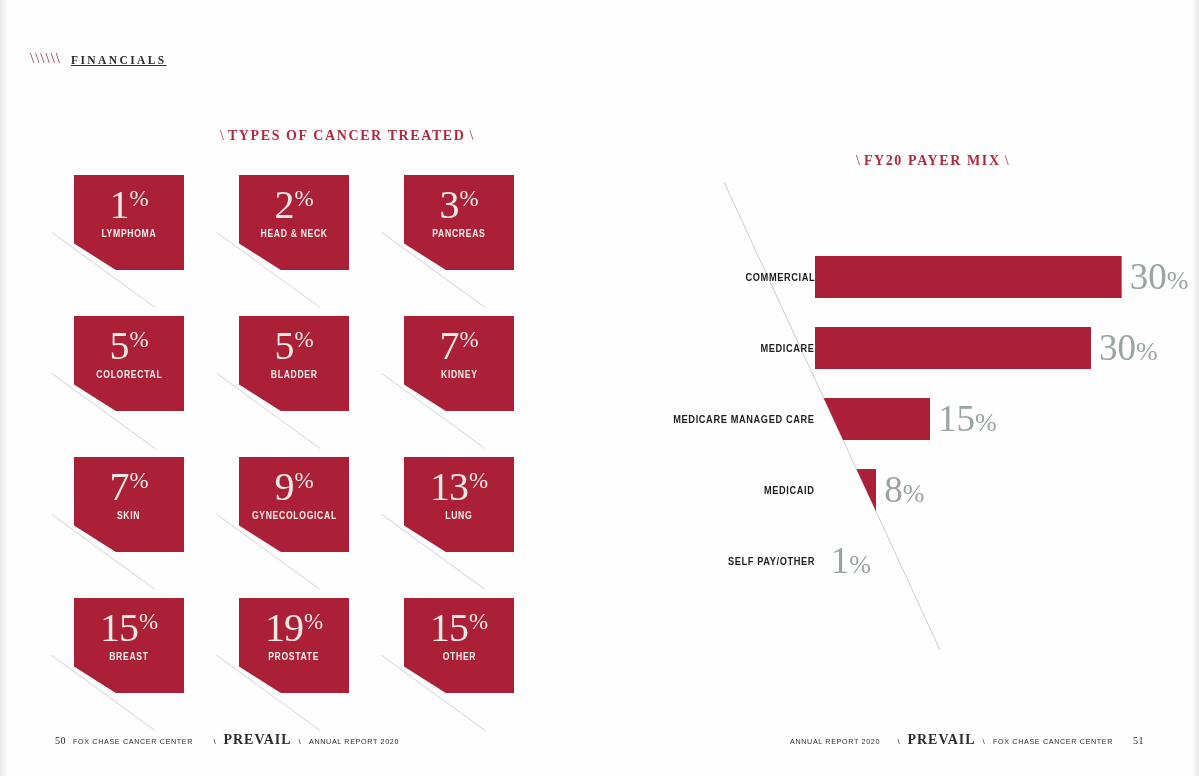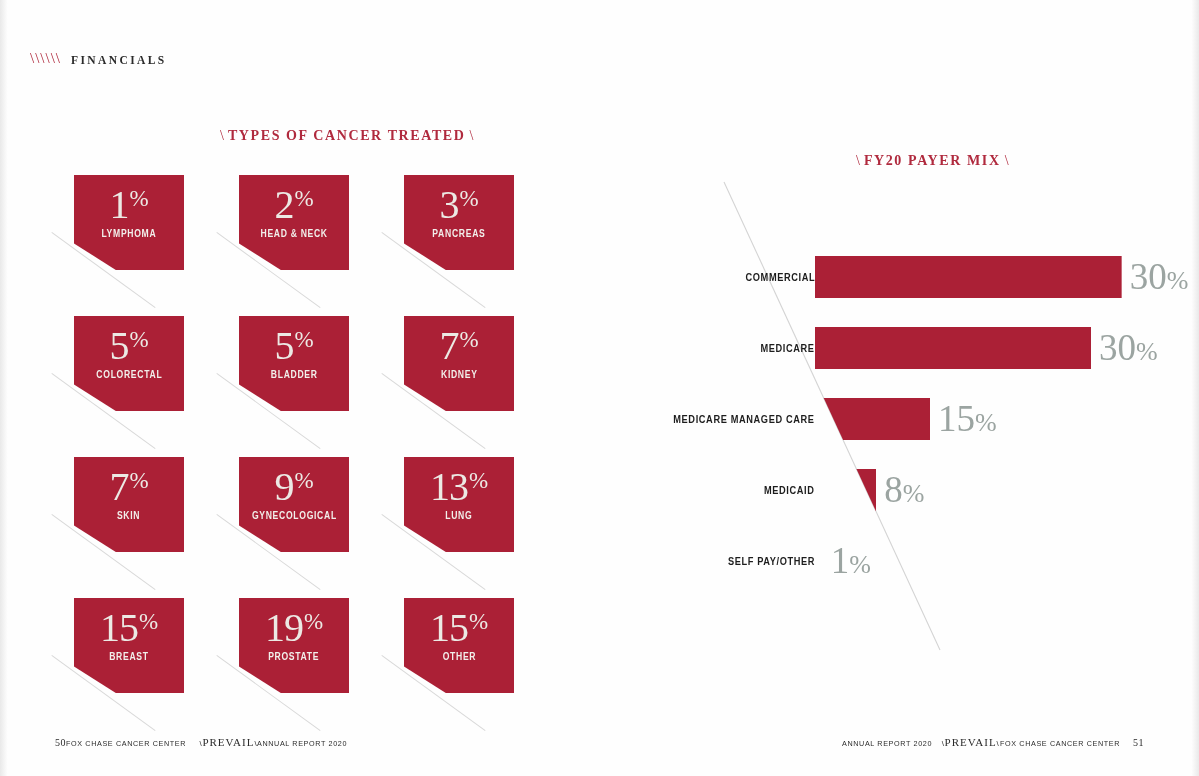--- a/index.html
+++ b/index.html
@@ -52,20 +52,21 @@
     line-height: 1;
     transform: translateY(-1px);
   }
   .header-title {
     font-family: "Liberation Serif", serif;
     font-size: 11.5px;
     font-weight: bold;
     letter-spacing: 2.4px;
     color: #2b2b2b;
     text-transform: uppercase;
+    text-decoration: underline;
   }
 
   
   .section-title {
     position: absolute;
     font-family: "Liberation Serif", serif;
     font-size: 14px;
     font-weight: bold;
     letter-spacing: 1.6px;
     color: #b02a3e;
@@ -217,33 +218,34 @@
   
   .footer {
     position: absolute;
     bottom: 28px;
     font-size: 8px;
     letter-spacing: 0.7px;
     color: #2b2b2b;
     white-space: nowrap;
     display: flex;
     align-items: baseline;
+    gap: 7px;
   }
   .footer-left  { left: 55px; }
   .footer-right { right: 55px; }
   .footer .pageno {
     font-family: "Liberation Serif", serif;
     font-size: 10px;
     letter-spacing: 0.5px;
   }
   .footer .crumb { transform: scaleX(0.9); transform-origin: left center; }
   .footer .brand {
     font-family: "Liberation Serif", serif;
-    font-weight: normal;
-    font-size: 11px;
+    font-weight: bold;
+    font-size: 14px;
     letter-spacing: 1px;
   }
   .footer .sep { font-size: 8px; }
 </style>
 </head>
 <body>
 
 <div class="page">
 
   <div class="page-edge-left"></div>

